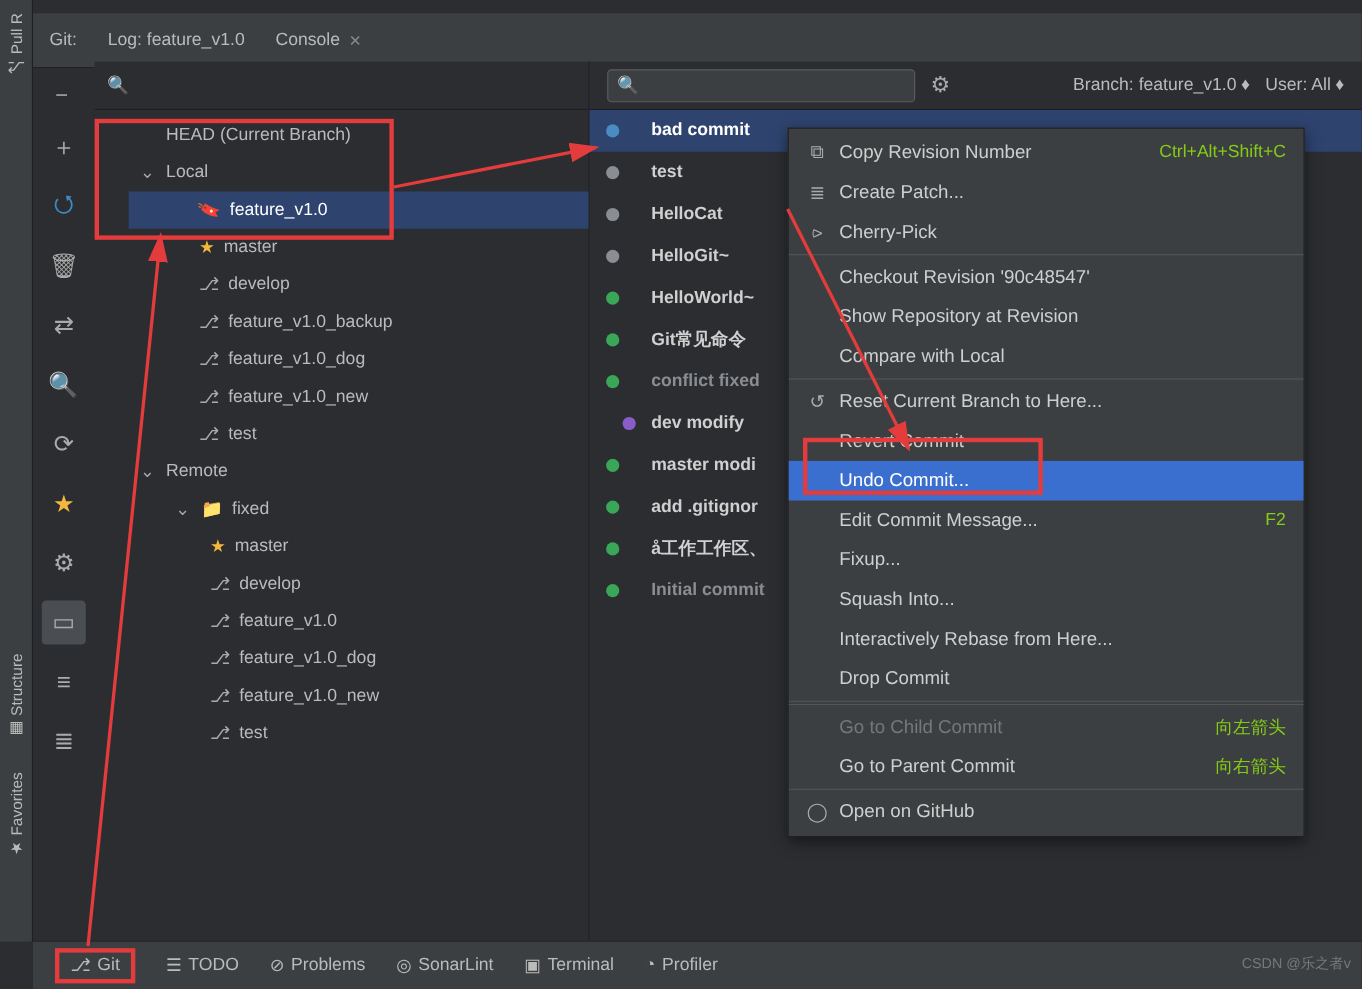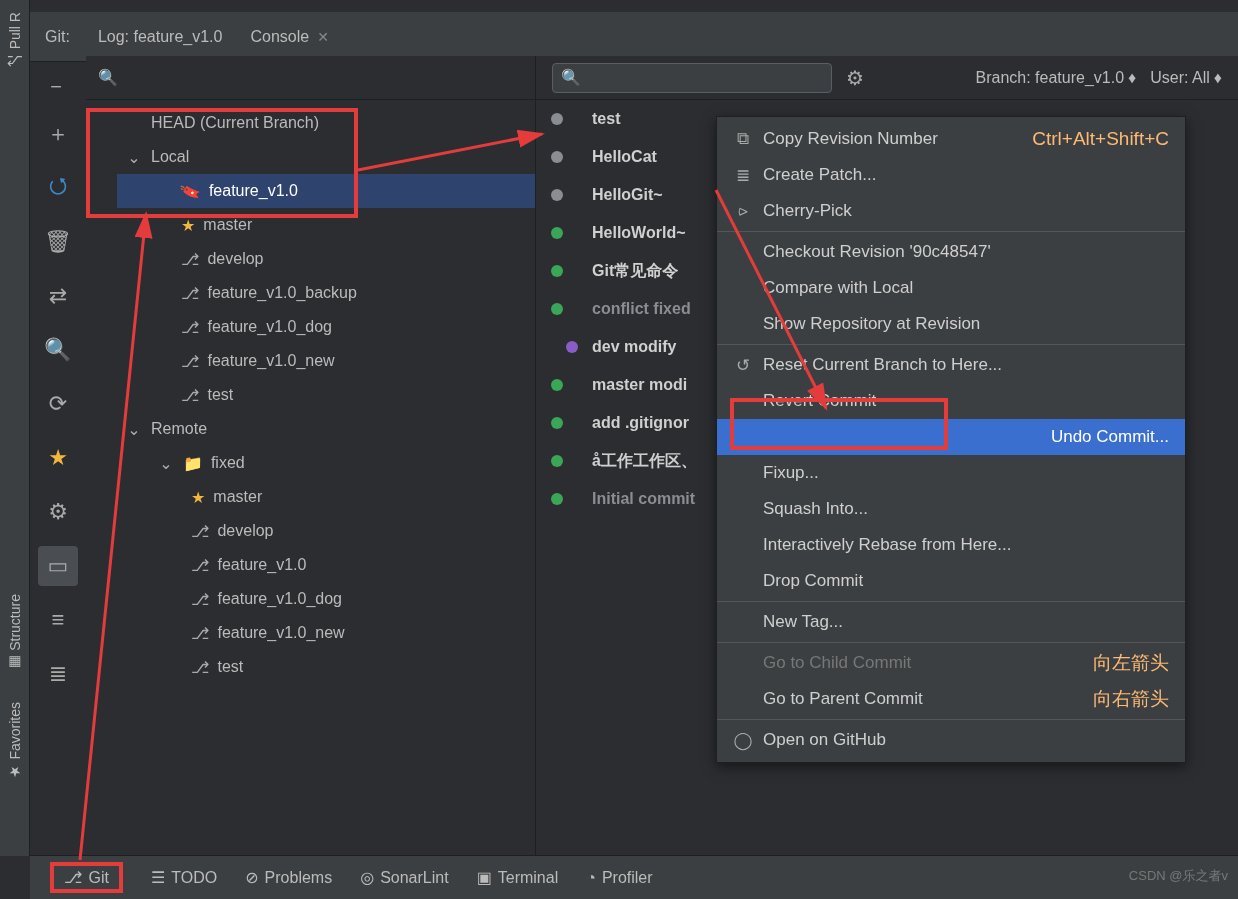--- a/index.html
+++ b/index.html
@@ -144,26 +144,26 @@
     border:1px solid #1e1f22;
     box-shadow: 0 4px 12px rgba(0,0,0,.5);
     padding: 4px 0;
     z-index:50;
   }
   .ctx-row {
     display:flex; align-items:center; justify-content:space-between;
     padding: 0 16px; height:36px;
     font-size:17px; color:#cfcfcf;
   }
-  .ctx-row.selected { background:#3a6fcf; color:#fff;justify-content:flex-end;}
+  .ctx-row.selected { background:#3a6fcf; color:#fff;}
   .ctx-row.disabled { color:#777;}
   .ctx-row .left { display:flex; align-items:center; gap:10px;}
   .ctx-row .ic { width:20px; text-align:center; color:#aaa;}
   .ctx-sep { height:1px; background:#555; margin: 2px 0;}
-  .shortcut { color:#fdba74; font-size:19px;}
+  .shortcut { color:#84cc16; font-size:16px;}
 
   
   .bottom-bar {
     position:absolute; left:30px; right:0; bottom:0; height:44px;
     background:#3c3f41; border-top:1px solid #1e1f22;
     display:flex; align-items:center; gap:28px; padding-left:20px;
   }
   .bottom-bar .bb { display:flex; align-items:center; gap:6px; color:#bbb; white-space:nowrap;}
   .bottom-bar .bb.highlight { border:4px solid #e43c3c; padding:2px 10px;}
 
@@ -310,20 +310,28 @@
     <div class="head-filter">
         <span>Branch: feature_v1.0</span>
         <span>♦</span>
       </div>
     <div class="head-filter">
         <span>User: All</span>
         <span>♦</span>
       </div>
   </div>
   <div class="commit-list" id="commit-list">
+      <div class="commit-row selected">
+        <span class="graph">
+          <span class="dot-col">
+            <span class="dot blue"></span>
+          </span>
+        </span>
+        <span>bad commit</span>
+      </div>
       <div class="commit-row">
         <span class="graph">
           <span class="dot-col">
             <span class="dot gray"></span>
           </span>
         </span>
         <span>test</span>
       </div>
       <div class="commit-row">
         <span class="graph">
@@ -432,27 +440,27 @@
   <div class="ctx-sep"></div>
   <div class="ctx-row">
       <span class="left">
         <span class="ic"></span>
         <span>Checkout Revision '90c48547'</span>
       </span>
     </div>
   <div class="ctx-row">
       <span class="left">
         <span class="ic"></span>
+        <span>Show Repository at Revision</span>
+      </span>
+    </div>
+  <div class="ctx-row">
+      <span class="left">
+        <span class="ic"></span>
         <span>Compare with Local</span>
-      </span>
-    </div>
-  <div class="ctx-row">
-      <span class="left">
-        <span class="ic"></span>
-        <span>Show Repository at Revision</span>
       </span>
     </div>
   <div class="ctx-sep"></div>
   <div class="ctx-row">
       <span class="left">
         <span class="ic">↺</span>
         <span>Reset Current Branch to Here...</span>
       </span>
     </div>
   <div class="ctx-row">
@@ -463,20 +471,27 @@
     </div>
   <div class="ctx-row selected">
       <span class="left">
         <span class="ic"></span>
         <span>Undo Commit...</span>
       </span>
     </div>
   <div class="ctx-row">
       <span class="left">
         <span class="ic"></span>
+        <span>Edit Commit Message...</span>
+      </span>
+      <span class="shortcut">F2</span>
+    </div>
+  <div class="ctx-row">
+      <span class="left">
+        <span class="ic"></span>
         <span>Fixup...</span>
       </span>
     </div>
   <div class="ctx-row">
       <span class="left">
         <span class="ic"></span>
         <span>Squash Into...</span>
       </span>
     </div>
   <div class="ctx-row">
@@ -485,26 +500,20 @@
         <span>Interactively Rebase from Here...</span>
       </span>
     </div>
   <div class="ctx-row">
       <span class="left">
         <span class="ic"></span>
         <span>Drop Commit</span>
       </span>
     </div>
   <div class="ctx-sep"></div>
-  <div class="ctx-row">
-      <span class="left">
-        <span class="ic"></span>
-        <span>New Tag...</span>
-      </span>
-    </div>
   <div class="ctx-sep"></div>
   <div class="ctx-row disabled">
       <span class="left">
         <span class="ic"></span>
         <span>Go to Child Commit</span>
       </span>
       <span class="shortcut">向左箭头</span>
     </div>
   <div class="ctx-row">
       <span class="left">

